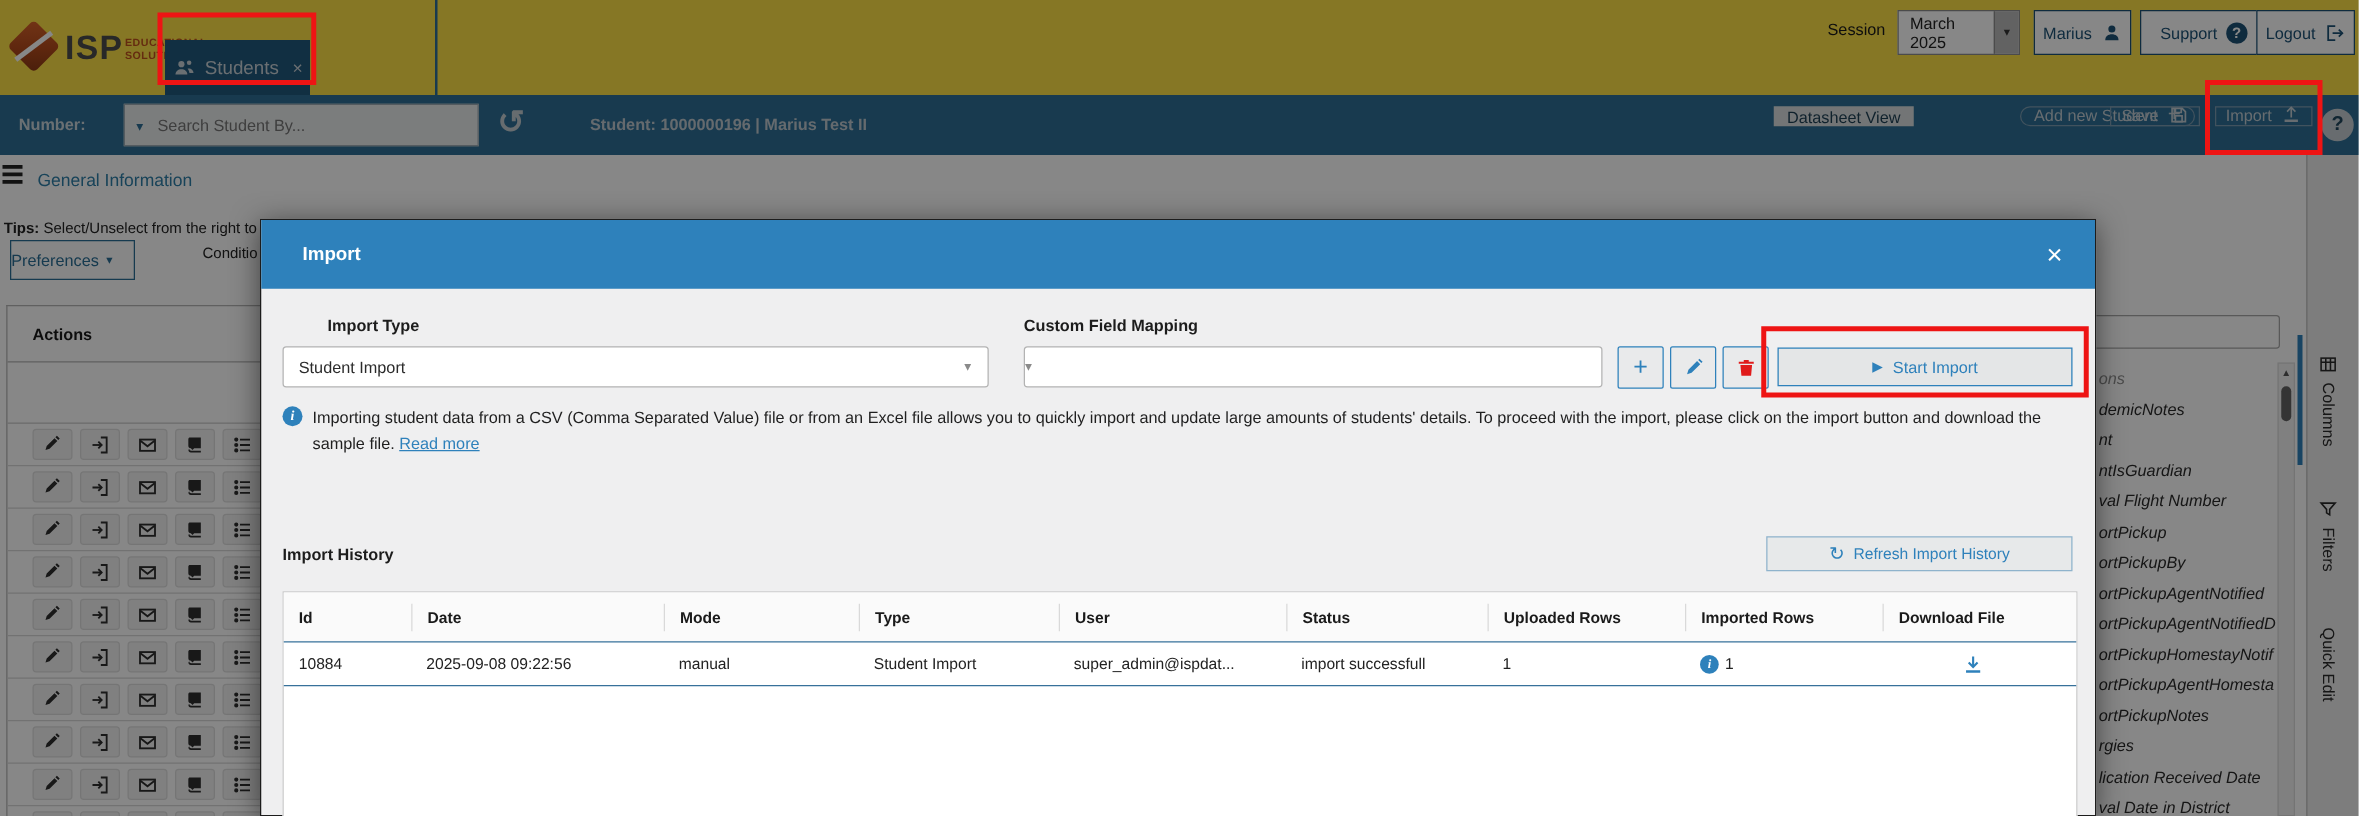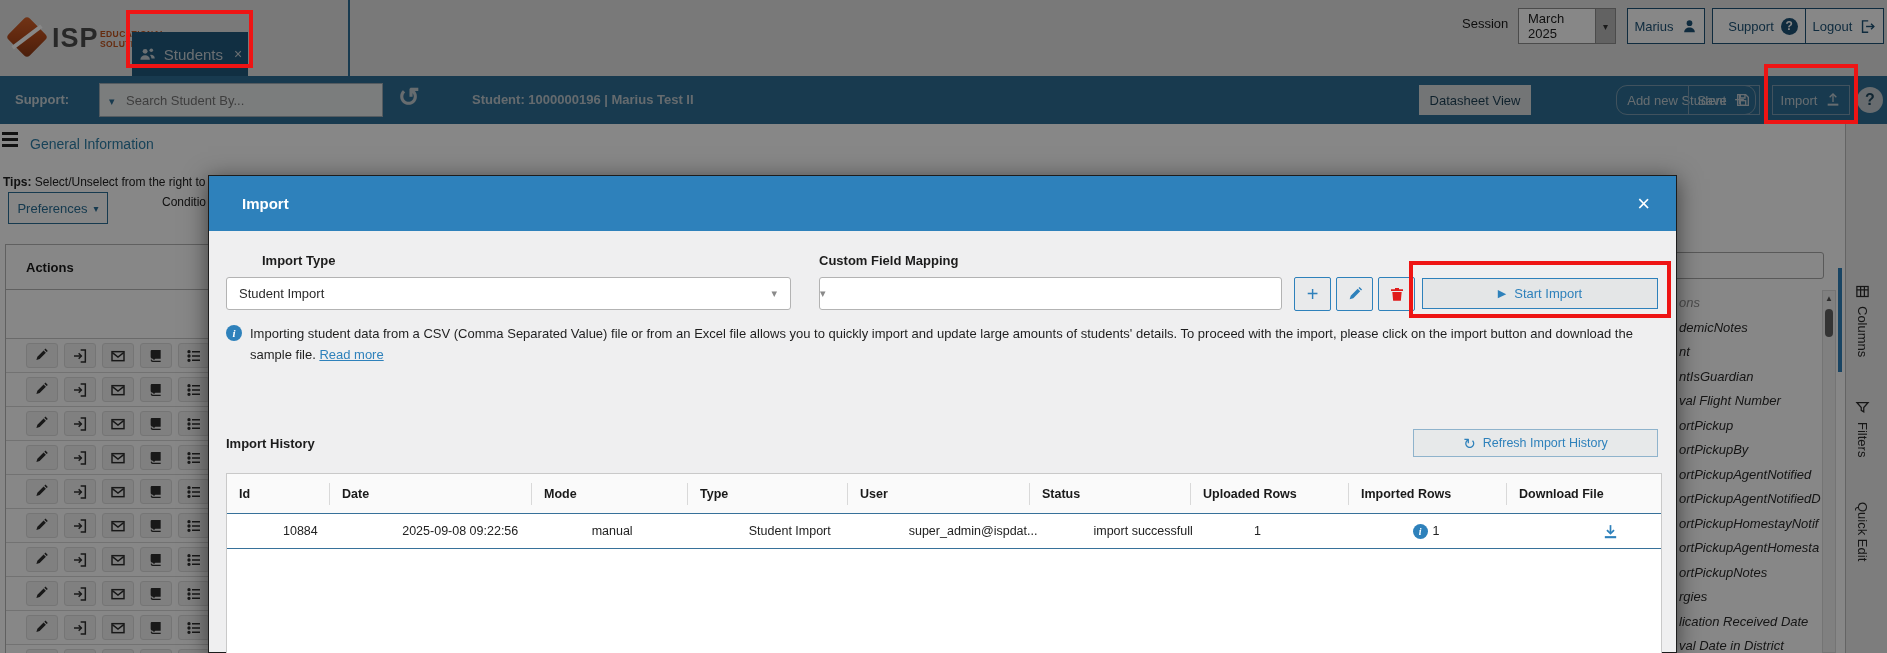--- a/index.html
+++ b/index.html
@@ -1,20 +1,20 @@
 <!DOCTYPE html>
 <html><head>
 <meta charset="utf-8">
 <style>
   * { margin:0; padding:0; box-sizing:border-box; }
   body { font-family:"Liberation Sans", sans-serif; background:#444; }
   #screen { position:relative; width:1887px; height:653px; overflow:hidden; background:#fff; }
 
   
-  .top-header { position:absolute; left:0; top:0; width:1887px; height:76px; background:#e5e5e5; z-index:1; }
+  .top-header { position:absolute; left:0; top:0; width:1887px; height:76px; background:#fde047; z-index:1; }
   .logo-diamond { position:absolute; left:12px; top:22px; width:30px; height:30px; transform:rotate(45deg);
     background:linear-gradient(135deg,#d8632a 0%,#b34a1c 55%,#8a3a16 100%); border-radius:4px; }
   .logo-diamond::after { content:""; position:absolute; left:13px; top:-3px; width:4px; height:36px; background:#fff; transform:rotate(8deg); }
   .logo-isp { position:absolute; left:52px; top:23px; font-size:27px; font-weight:bold; color:#4d4d4d; letter-spacing:1px; }
   .logo-sub { position:absolute; left:100px; top:29px; font-size:8.5px; line-height:10px; color:#bf531e; font-weight:bold; letter-spacing:.4px; }
   .header-divider { position:absolute; left:348px; top:0; width:2px; height:76px; background:#2e6f95; }
   .students-tab { position:absolute; left:132px; top:32px; width:116px; height:44px; background:#215a7d;
     display:flex; align-items:center; justify-content:center; gap:7px; color:#c9d1d7; font-size:15px; cursor:pointer; }
   .tab-close { font-size:14px; margin-left:4px; color:#c9d1d7; }
   .session-label { position:absolute; left:1462px; top:16px; font-size:13px; color:#1a1a1a; }
@@ -28,37 +28,37 @@
     display:flex; align-items:center; justify-content:center; }
 
   
   .teal-bar { position:absolute; left:0; top:76px; width:1887px; height:48px; background:#2e6f95; z-index:1; }
   .search-label { position:absolute; left:15px; top:16px; font-size:13px; font-weight:bold; color:#c9d3da; }
   .search-box { position:absolute; left:99px; top:7px; width:284px; height:34px; background:#e9eced; border:1px solid #9fadb5; }
   .search-box .caret { position:absolute; left:9px; top:11px; font-size:11px; color:#2e6f95; }
   .search-box input { position:absolute; left:26px; top:1px; width:250px; height:30px; border:0; background:transparent; font-size:13px; color:#5c6e79; font-family:"Liberation Sans",sans-serif; outline:none; }
   .history-icon { position:absolute; left:398px; top:6px; font-size:26px; font-weight:bold; color:#c3ccd2; cursor:pointer; }
   .student-info { position:absolute; left:472px; top:16px; font-size:13px; font-weight:bold; color:#bfc9d0; }
-  .tbar-btn { position:absolute; top:9px; height:30px; display:flex; align-items:center; justify-content:center; gap:8px;
+  .tbar-btn { position:absolute; top:9px; height:16px; display:flex; align-items:flex-end; justify-content:center; gap:8px;
     font-size:13px; cursor:pointer; }
   .tbar-solid { background:#dadedf; color:#1d3f54; border:0; }
   .tbar-outline { background:transparent; border:1px solid #7c9cb2; color:#c2cdd4; }
   .plus-glyph { font-size:18px; font-weight:normal; line-height:1; }
   .help-circle { position:absolute; left:1857px; top:11px; width:26px; height:26px; border-radius:50%; background:#c4cdd2;
     color:#20475e; font-size:16px; font-weight:bold; display:flex; align-items:center; justify-content:center; cursor:pointer; }
 
   
   .content { position:absolute; left:0; top:124px; width:1887px; height:529px; background:#fff; z-index:1; }
   .hamburger { position:absolute; left:2px; top:8px; width:16px; cursor:pointer; }
   .hamburger i { display:block; height:3px; background:#222; margin-bottom:3px; }
   .gen-info { position:absolute; left:30px; top:12px; font-size:14px; color:#2f7fa8; cursor:pointer; }
   .tips-line { position:absolute; left:3px; top:51px; width:206px; font-size:12px; color:#222; white-space:nowrap; overflow:hidden; }
   .condition-text { position:absolute; left:162px; top:71px; font-size:12px; color:#222; }
   .preferences-btn { position:absolute; left:8px; top:68px; width:100px; height:32px; background:#fdfdfd; border:1px solid #2a6f96;
-    color:#2a6f96; font-size:13px; display:flex; align-items:center; justify-content:center; gap:6px; cursor:pointer; }
+    color:#2a6f96; font-size:13px; display:flex; align-items:center; gap:6px; cursor:pointer; }
   .actions-area { position:absolute; left:5px; top:120px; width:225px; height:409px; border-left:1px solid #b5b5b5; border-top:1px solid #b5b5b5; }
   .actions-head { height:45px; border-bottom:1px solid #b5b5b5; display:flex; align-items:center; padding-left:20px;
     font-size:13px; font-weight:bold; color:#1a1a1a; }
   .actions-empty { height:49px; border-bottom:1px solid #c9c9c9; }
   .action-row { height:34px; border-bottom:1px solid #d8d8d8; display:flex; align-items:center; gap:6px; padding-left:20px; }
   .act-btn { width:32px; height:25px; background:#f1f1f1; border:1px solid #dedede; border-radius:3px;
     display:flex; align-items:center; justify-content:center; cursor:pointer; }
   .act-btn svg { width:16px; height:16px; }
 
   
@@ -107,21 +107,21 @@
   .history-title { position:absolute; left:17px; top:205px; font-size:13px; font-weight:bold; color:#1c1c1c; }
   .refresh-btn { position:absolute; left:1204px; top:198px; width:245px; height:28px; background:#e7e9ea; border:1px solid #8fb3cc;
     color:#2e81bb; font-size:12.5px; display:flex; align-items:center; justify-content:center; gap:7px; cursor:pointer; }
   .refresh-glyph { font-size:15px; line-height:1; }
   .history-table { position:absolute; left:17px; top:242px; width:1436px; height:228px; background:#fff; border:1px solid #c9c9c9; }
   .t-head { display:flex; height:39px; align-items:center; background:#fafafa; font-size:12.5px; font-weight:bold; color:#1a1a1a; }
   .t-head .cell { border-left:1px solid #d9d9d9; height:22px; line-height:22px; padding-left:12px; }
   .t-head .cell:first-child { border-left:0; }
   .t-row { display:flex; height:36px; align-items:center; border-top:1px solid #37719a; border-bottom:1px solid #37719a;
     font-size:12.5px; color:#222; background:#fff; }
-  .t-row .cell { padding-left:12px; display:flex; align-items:center; gap:5px;margin-left:44px; }
+  .t-row .cell { padding-left:12px; display:flex; align-items:center; gap:5px; }
   .c0{width:102px;} .c1{width:202px;} .c2{width:156px;} .c3{width:160px;} .c4{width:182px;}
   .c5{width:161px;} .c6{width:158px;} .c7{width:158px;} .c8{width:145px;}
   .mini-info { width:15px; height:15px; border-radius:50%; background:#2e81bb; color:#fff; font-size:10px; font-style:italic;
     font-weight:bold; font-family:"Liberation Serif",serif; display:flex; align-items:center; justify-content:center; }
   .dl-cell { justify-content:center; padding-left:0 !important; }
   .dl-icon svg { width:17px; height:17px; cursor:pointer; }
 
   
   .red-rect { position:absolute; border:4px solid #ee1414; z-index:20; pointer-events:none; }
   .rr-tab { left:126px; top:10px; width:127px; height:58px; }
@@ -180,21 +180,21 @@
           <g fill="none" stroke="#1d5276" stroke-width="2">
             <path d="M13 4H5v16h8"></path>
             <path d="M10 12h11"></path>
             <path d="M17 8l4 4-4 4"></path>
           </g>
         </svg>
     </div>
   </div>
 
   <div class="teal-bar">
-    <span class="search-label">Support:</span>
+    <span class="search-label">Number:</span>
     <div class="search-box">
       <span class="caret">▾</span>
       <input type="text" placeholder="Search Student By..." style="">
     </div>
     <span class="history-icon">↺</span>
     <span class="student-info">Student: 1000000196 | Marius Test II</span>
 
     <div class="tbar-btn tbar-solid" style="left:1419px; width:112px;">
       <span>Datasheet View</span>
     </div>

